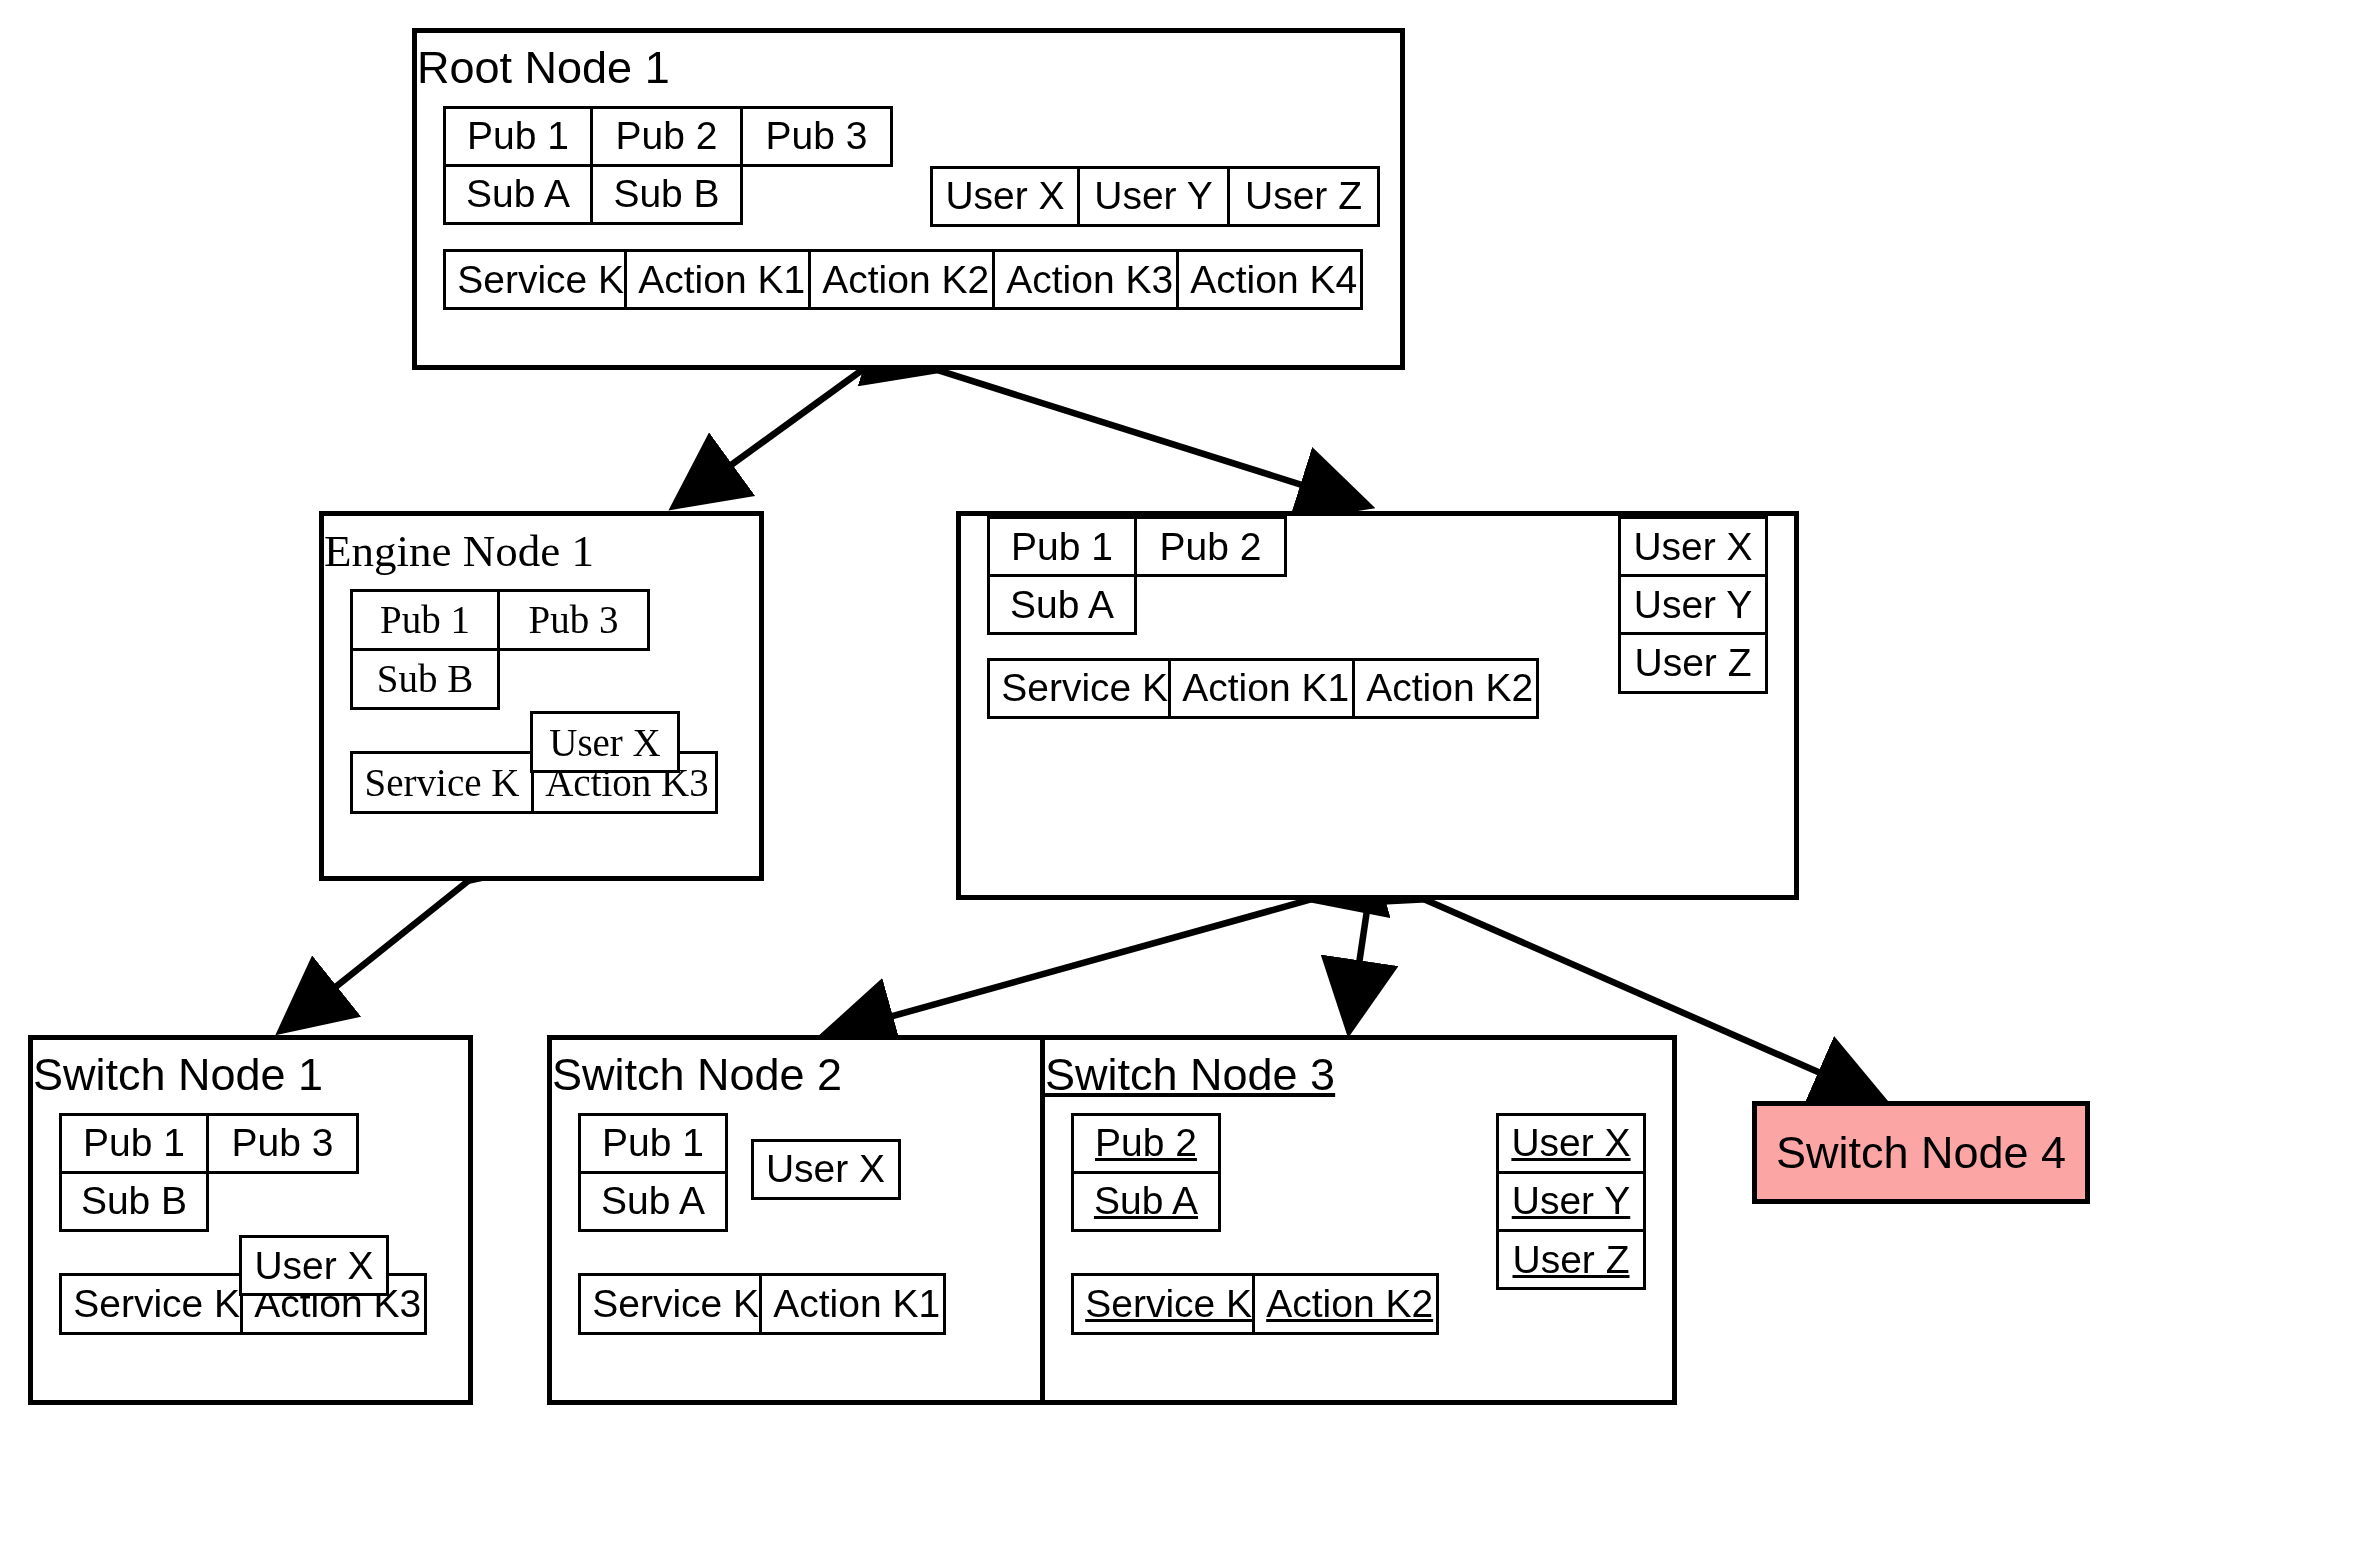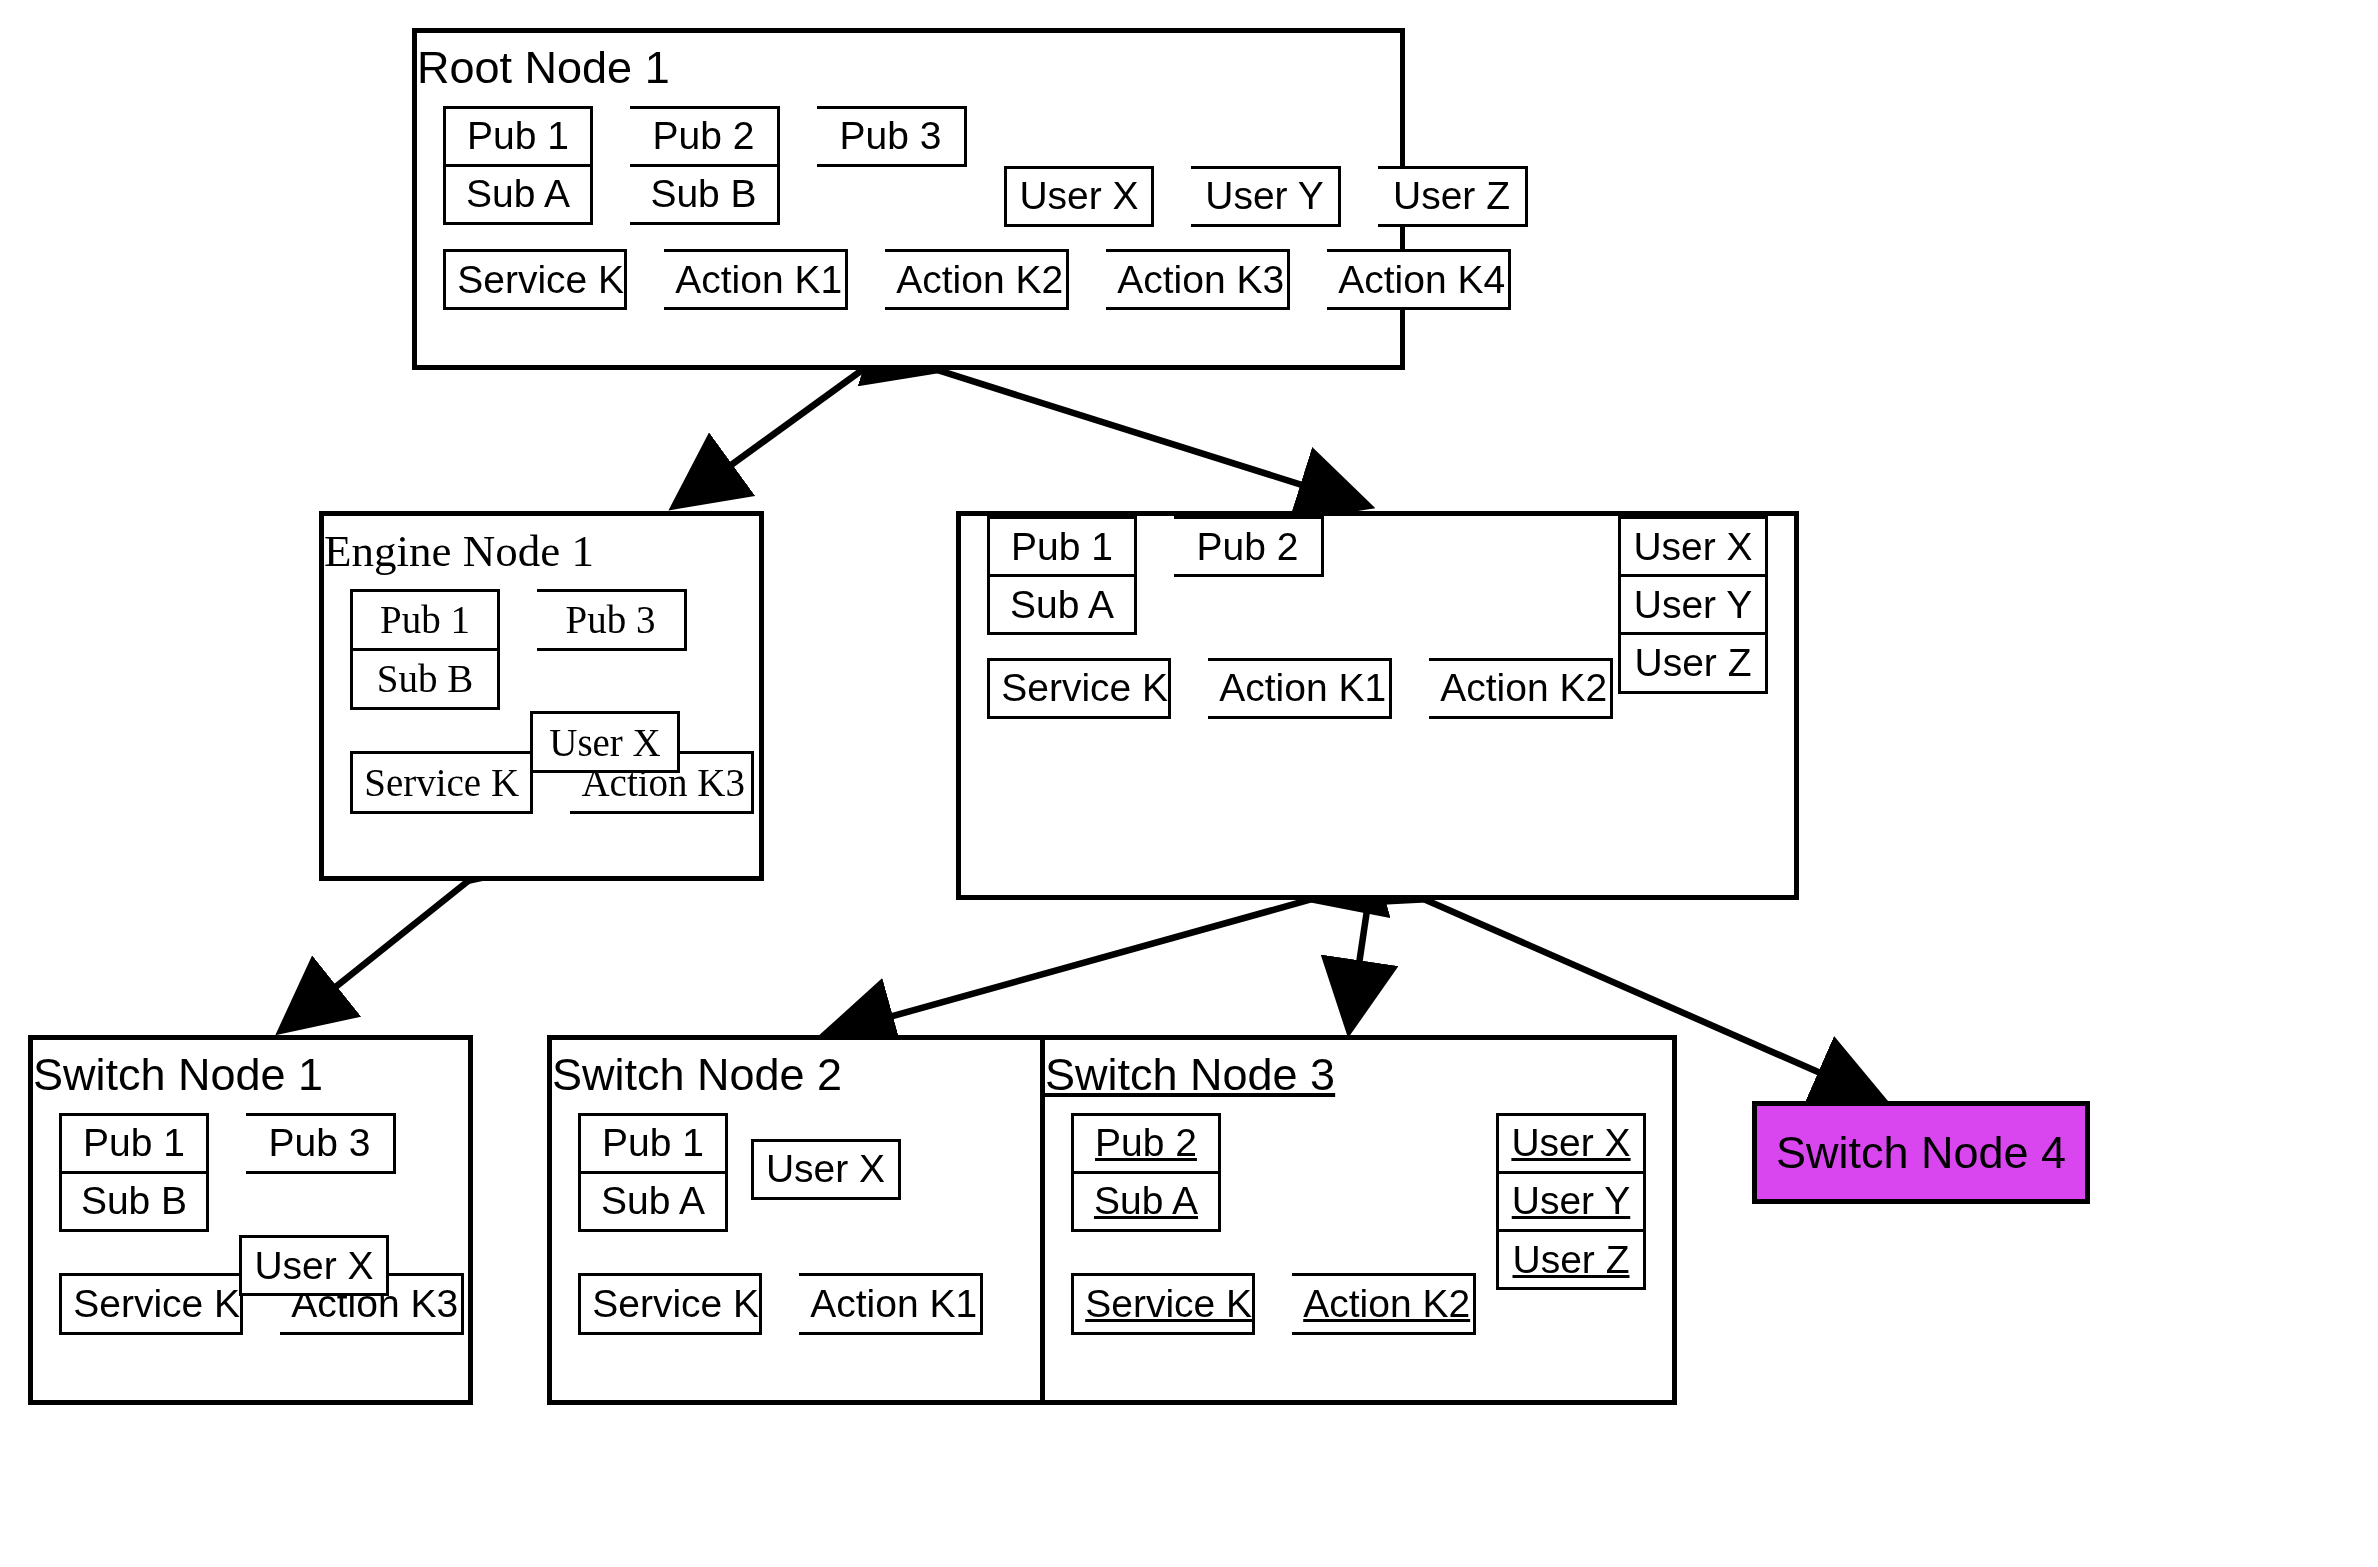--- a/index.html
+++ b/index.html
@@ -41,21 +41,20 @@
     background: #fff;
     font-size: 39px;
     padding: 5.6px 11.2px;
     box-sizing: border-box;
     text-align: center;
     white-space: nowrap;
   }
   .row {
     display: flex;
     margin-bottom: 0;
-    gap: 37px;
   }
   .row .cell + .cell {
     border-left: none;
   }
   .row.stack-below .cell {
     border-top: none;
   }
   .cell.w-pub { width: 150px; }
   .cell.w-sub { width: 150px; }
   .cell.w-user { width: 150px; }
@@ -68,21 +67,21 @@
   }
   .gap { width: 37px; flex-shrink: 0; }
   .gap-sm { width: 22.5px; flex-shrink: 0; }
   .vspace { height: 22.5px; }
 
   .abs { position: absolute; }
 
   .switch4-only {
     position: absolute;
     border: 5.6px solid #000;
-    background: #d946ef;
+    background: #fca5a5;
     box-sizing: border-box;
     padding: 20.6px 19px;
   }
   .switch4-only .lbl {
     font-size: 45px;
     white-space: nowrap;
   }
 </style>
 </head>
 <body>

